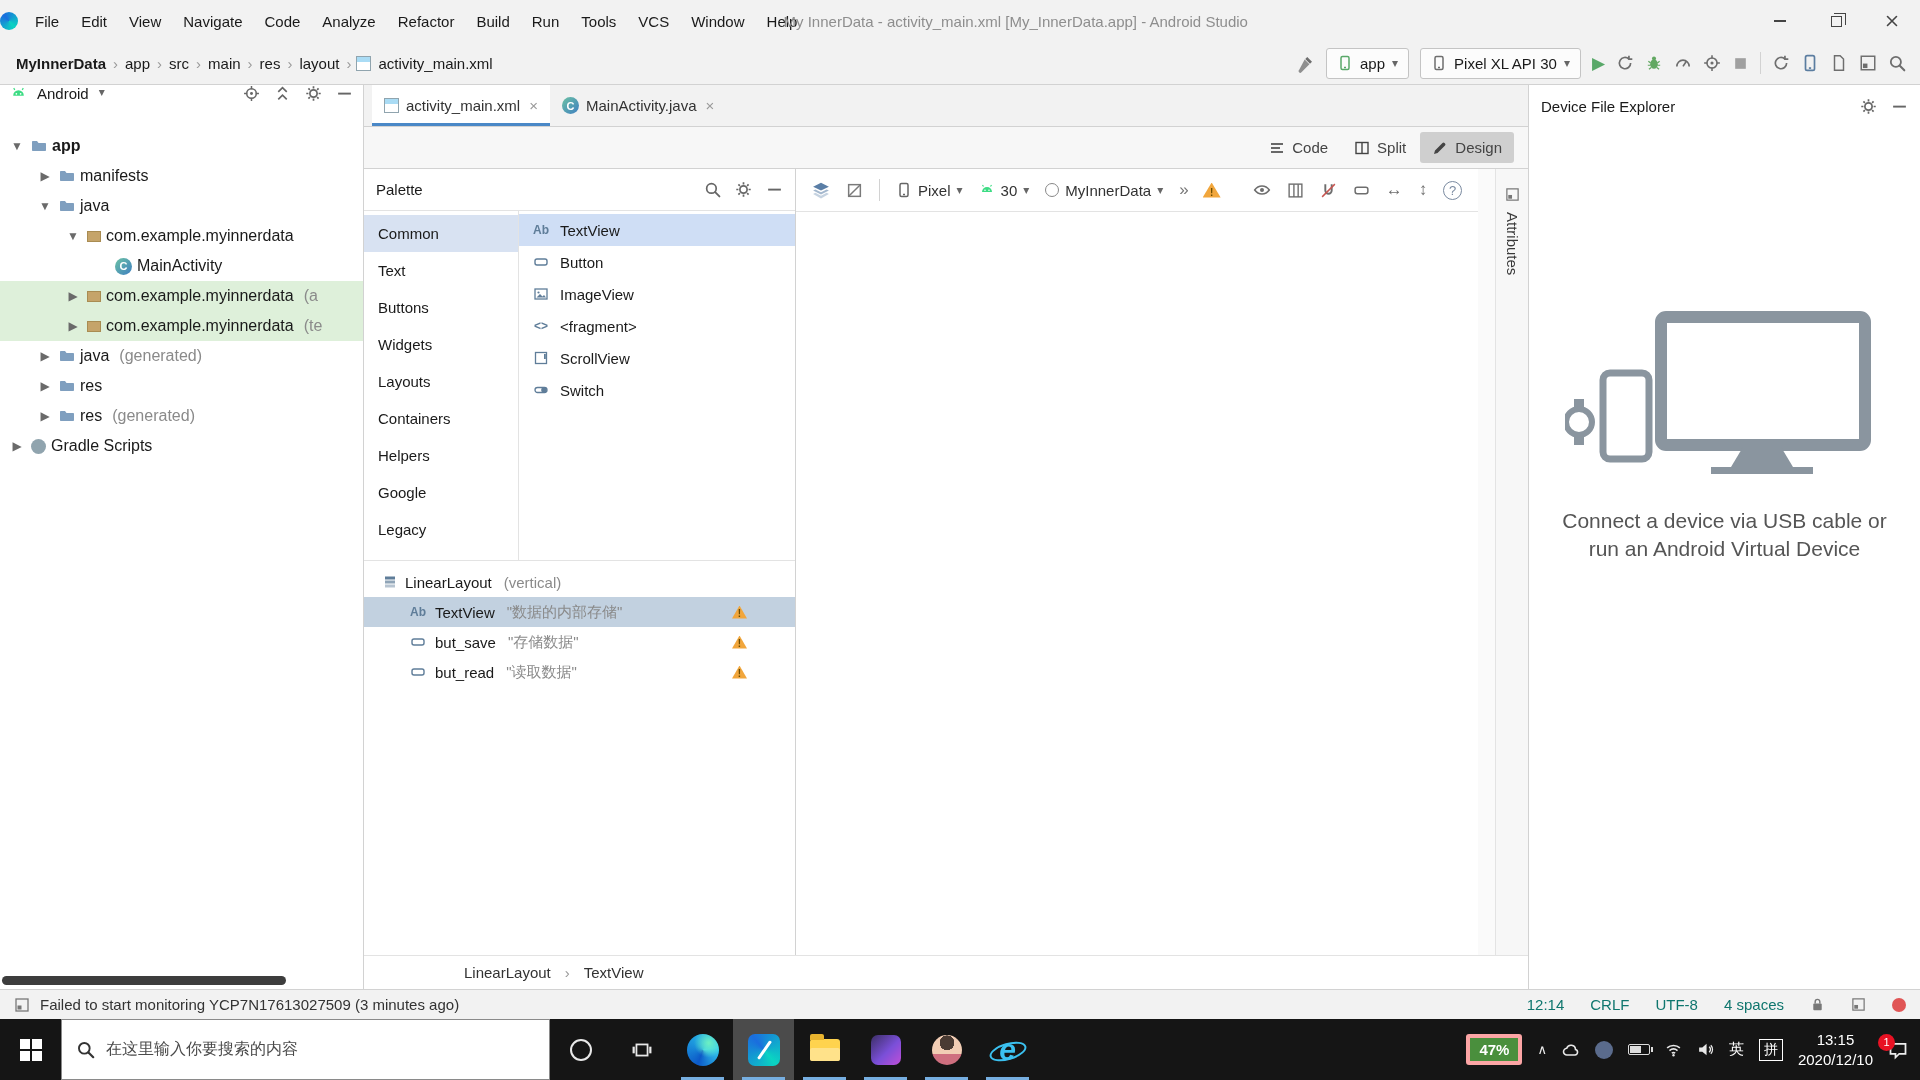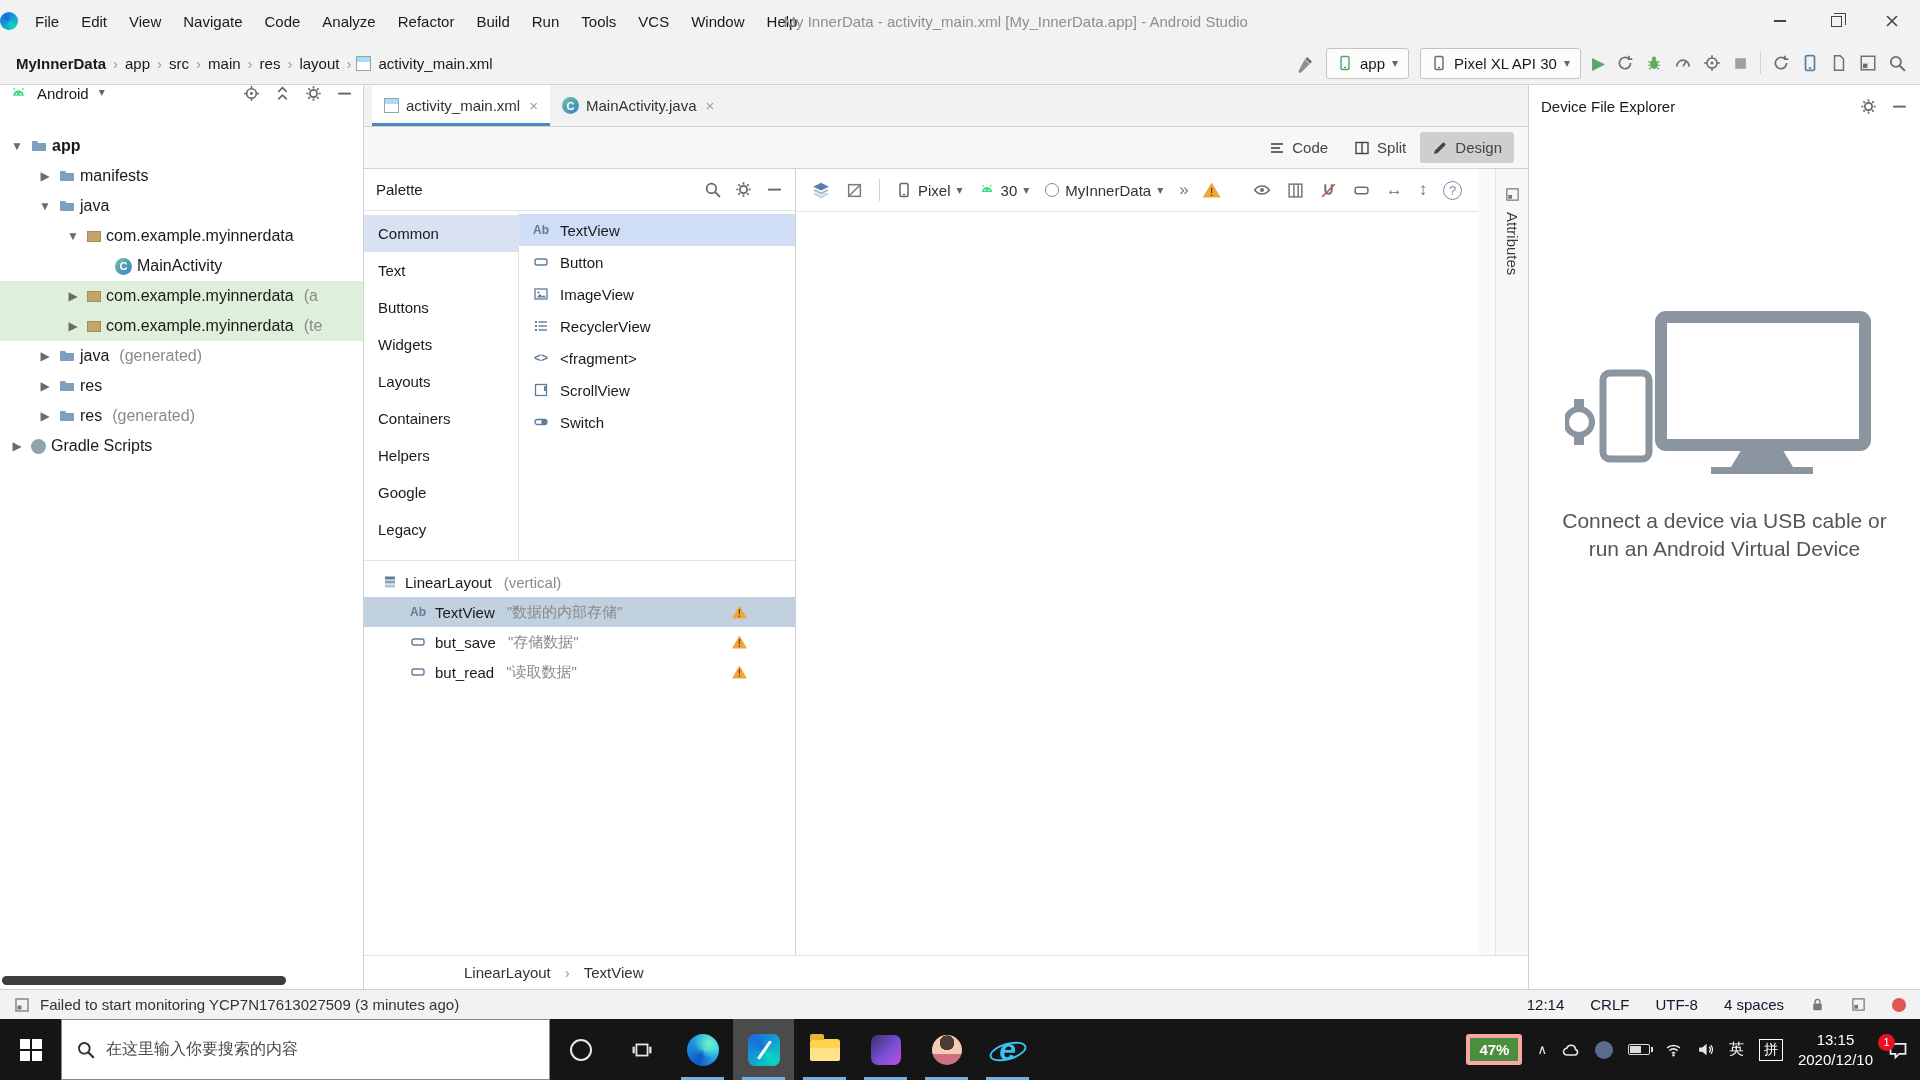--- a/index.html
+++ b/index.html
@@ -104,21 +104,21 @@
   .attr-strip{width:33px;flex:0 0 33px;border-left:1px solid #e3e3e3;background:#f7f7f7;display:flex;flex-direction:column;align-items:center;padding-top:18px;gap:10px}
   .vtext{writing-mode:vertical-rl;font-size:15px;color:#3a3a3a}
   
   .crumbbar{height:34px;flex:0 0 34px;border-top:1px solid #e3e3e3;display:flex;align-items:center;padding-left:100px;gap:9px;font-size:15px;background:#fff;color:#333}
   
   .right-panel{width:392px;flex:0 0 392px;border-left:1px solid #d2d2d2;background:#fff;display:flex;flex-direction:column}
   .rp-body{flex:1;display:flex;flex-direction:column;align-items:center;padding-top:180px}
   .rp-msg{width:350px;text-align:center;font-size:21px;color:#555;line-height:1.35;margin-top:30px}
   
   .statusbar{height:30px;flex:0 0 30px;background:#f2f2f2;border-top:1px solid #d2d2d2;display:flex;align-items:center;padding:0 14px;font-size:15px;color:#333;gap:10px}
-  .sb-right{margin-left:auto;display:flex;gap:26px;align-items:center;color:#0f172a}
+  .sb-right{margin-left:auto;display:flex;gap:26px;align-items:center;color:#0f766e}
   .redball{width:14px;height:14px;border-radius:50%;background:#e05555}
   
   .taskbar{height:61px;flex:0 0 61px;background:#151515;display:flex;align-items:stretch;color:#fff}
   .tb-slot{width:61px;flex:0 0 61px;display:flex;align-items:center;justify-content:center;position:relative}
   .tb-slot.active{background:#4b4b4b}
   .runline{position:absolute;bottom:0;left:9px;right:9px;height:3px;background:#76aee0}
   .winlogo{display:grid;grid-template-columns:10px 10px;grid-template-rows:10px 10px;gap:2px}
   .winlogo span{background:#fff}
   .tsearch{width:489px;flex:0 0 489px;background:#fff;border:1px solid #8a8a8a;display:flex;align-items:center;gap:11px;padding:0 14px;color:#4a4a4a;font-size:16px}
   .ring{width:22px;height:22px;border:2.5px solid #e8e8e8;border-radius:50%}
@@ -603,28 +603,20 @@
                 </span>
                 <span>Button</span>
             </div>
             <div class="pitem">
               <span class="picon">
                   <svg class="ic" width="16" height="16">
                     <use href="#i-image"></use>
                   </svg>
                 </span>
                 <span>ImageView</span>
-            </div>
-            <div class="pitem">
-              <span class="picon">
-                  <svg class="ic" width="16" height="16">
-                    <use href="#i-list"></use>
-                  </svg>
-                </span>
-                <span>RecyclerView</span>
             </div>
             <div class="pitem">
               <span class="picon">&lt;&gt;</span>
                 <span>&lt;fragment&gt;</span>
             </div>
             <div class="pitem">
               <span class="picon">
                   <svg class="ic" width="16" height="16">
                     <use href="#i-scroll"></use>
                   </svg>

